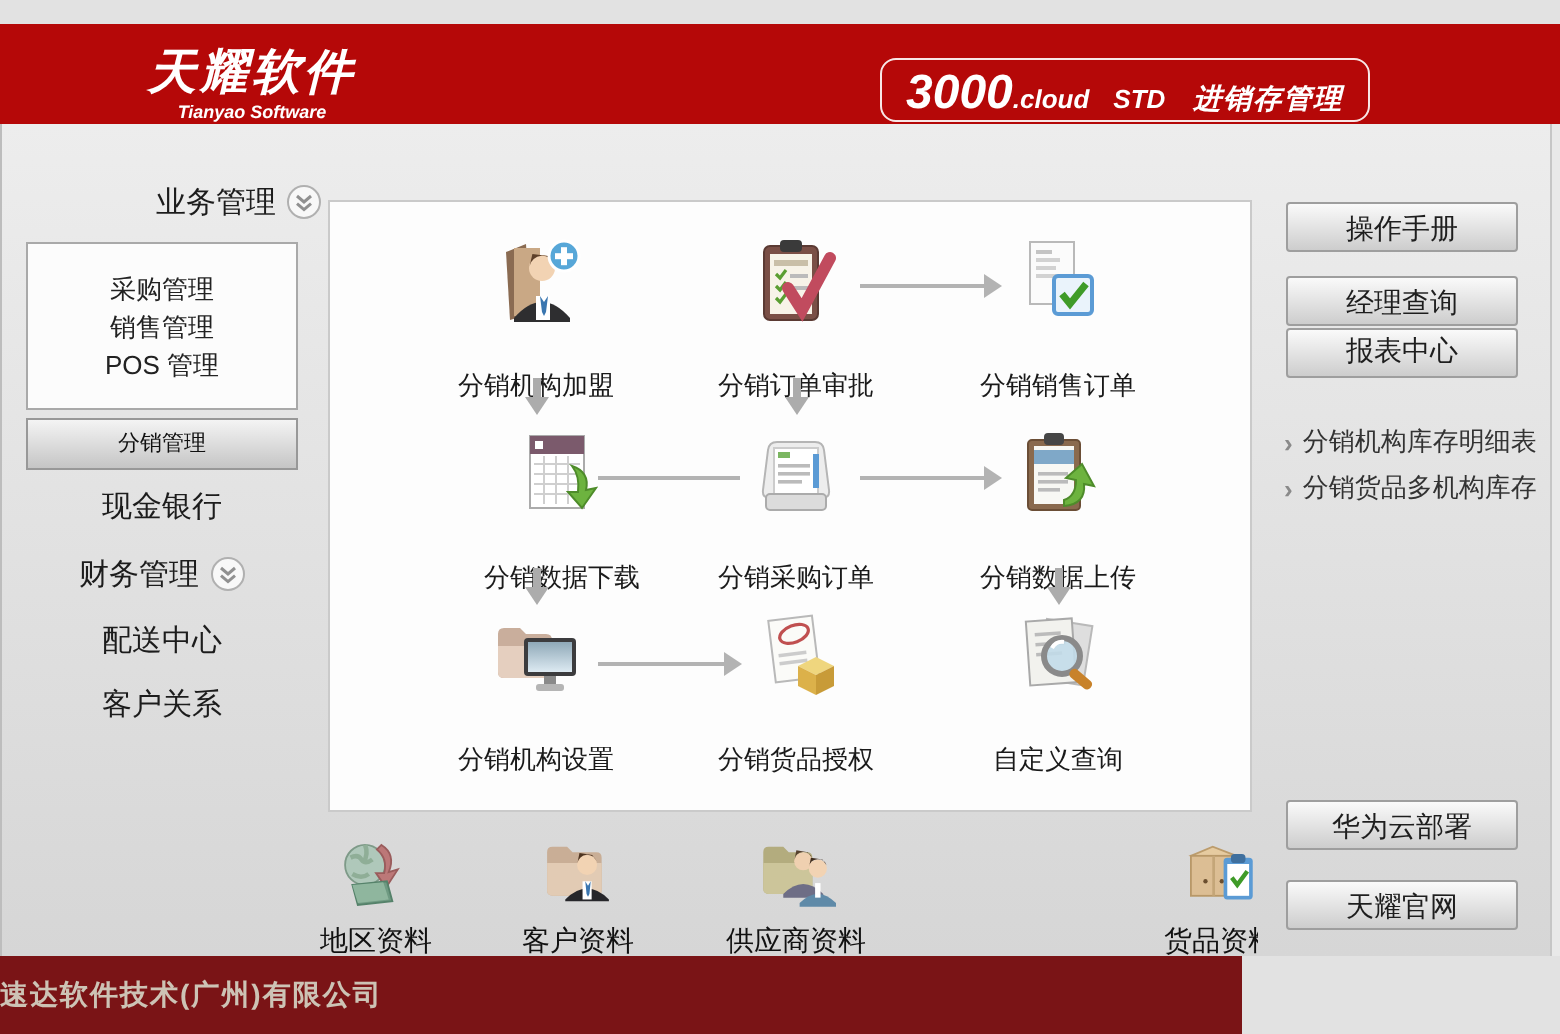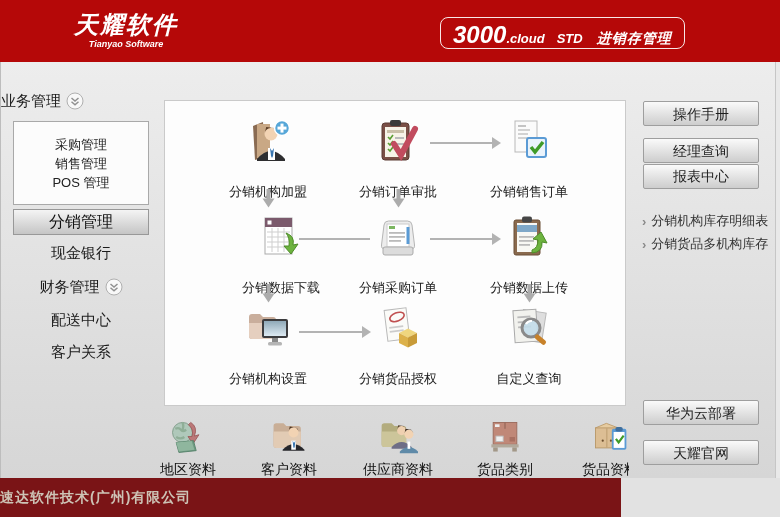--- a/index.html
+++ b/index.html
@@ -1,46 +1,46 @@
 <!DOCTYPE html>
 <html style="--header-red: #B50808; --footer-maroon: #7A1416; --arrow-gray: #B3B3B3; --accent-green: #5BA829; --check-red: #C14B5E; --panel-white: #FDFDFD;"><head>
 <meta charset="utf-8">
 <style>
   html,body{margin:0;padding:0;}
   body{width:780px;height:517px;font-family:"Liberation Sans","DejaVu Sans",sans-serif;background:#ddd;}
   .screen{position:relative;width:780px;height:517px;overflow:hidden;background:#E2E2E2;}
 
   
-  .header{position:absolute;left:0;top:0;width:780px;height:76px;background:var(--header-red,#B50808);}
+  .header{position:absolute;left:0;top:12px;width:780px;height:76px;background:var(--header-red,#B50808);}
   .logo{position:absolute;left:74px;top:12px;color:#fff;font-style:italic;}
   .logo-cn{font-size:24px;font-weight:bold;letter-spacing:2px;line-height:26px;}
   .logo-en{font-size:9px;font-weight:bold;text-align:center;margin-top:1px;}
   .badge{position:absolute;left:440px;top:17px;height:32px;min-width:208px;border:1px solid rgba(255,255,255,.9);
          border-radius:8px;color:#fff;display:flex;align-items:baseline;justify-content:center;
          padding:3px 12px 0 12px;font-style:italic;font-weight:bold;box-sizing:border-box;}
   .b-num{font-size:24px;}
   .b-cloud{font-size:13px;}
   .b-std{font-size:13px;margin-left:12px;}
   .b-mod{font-size:14px;margin-left:14px;letter-spacing:1px;}
 
   
   .bodyarea{position:absolute;left:0;top:62px;width:780px;height:416px;
             background:linear-gradient(#EDEDED,#D6D6D6);border-left:1px solid #BDBDBD;box-sizing:border-box;}
   .vline{position:absolute;left:774px;top:0;width:1px;height:416px;background:#C6C6C6;}
   .vline2{position:absolute;left:775px;top:0;width:5px;height:416px;background:#E9E9E9;}
 
   
   .side-head{position:absolute;left:0;top:28px;width:160px;height:22px;display:flex;align-items:center;
-             justify-content:flex-start;gap:5px;font-size:15px;color:#1c1c1c;cursor:pointer;}
+             justify-content:flex-end;gap:5px;font-size:15px;color:#1c1c1c;cursor:pointer;}
   .expander{width:18px;height:18px;display:inline-block;}
   .submenu{position:absolute;left:12px;top:59px;width:136px;height:84px;background:#FCFCFC;border:1px solid #A9A9A9;
            display:flex;flex-direction:column;justify-content:center;box-sizing:border-box;}
   .submenu-item{font-size:13px;color:#222;text-align:center;line-height:19px;cursor:pointer;font-family:inherit;}
   .side-sel{position:absolute;left:12px;top:147px;width:136px;height:26px;background:linear-gradient(#F4F4F4,#C5C5C5);
-            border:1px solid #989898;font-size:16px;color:#111;text-align:center;line-height:24px;cursor:pointer;box-sizing:border-box;}
+            border:1px solid #989898;font-size:11px;color:#111;text-align:center;line-height:24px;cursor:pointer;box-sizing:border-box;}
   .side-item{position:absolute;left:0;width:160px;height:20px;text-align:center;font-size:15px;color:#1c1c1c;cursor:pointer;
              display:flex;align-items:center;justify-content:center;gap:5px;}
 
   
   .panel{position:absolute;left:163px;top:38px;width:462px;height:306px;background:#FDFDFD;border:1px solid #CACACA;box-sizing:border-box;}
   .node{position:absolute;width:120px;text-align:center;cursor:pointer;}
   .node .icon{display:inline-block;width:52px;height:48px;}
   .nlabel{font-size:13px;color:#1a1a1a;margin-top:14px;white-space:nowrap;}
   .harrow{position:absolute;height:12px;}
   .harrow .line{position:absolute;top:5px;left:0;right:0;height:2px;background:#B3B3B3;}
@@ -363,35 +363,20 @@
             <path d="M15 33 q11 -11 22 0 v2 h-22z" fill="#6E6E86"></path>
             <circle cx="34" cy="19" r="5" fill="#F2D3B3"></circle>
               <path d="M29.2 18 a5 5 0 0 1 9.6 -.8 l-2.3-3.2 -6.3-1z" fill="#3E2C1E"></path>
             <path d="M24 38 q10 -10 20 0 v2 h-20z" fill="#5F8AA8"></path>
             <path d="M32.5 27 h3 v8 h-3z" fill="#fff"></path>
           </svg>
         </span>
         <div class="blabel">供应商资料</div>
       </div>
 
-      <div class="bitem" style="left:456px;">
-        <span class="icon">
-          <svg viewBox="0 0 44 44" width="40" height="40">
-            <rect x="9" y="6" width="26" height="24" fill="#C08878" stroke="#9A6A5C"></rect>
-            <line x1="22" y1="6" x2="22" y2="13" stroke="#9A6A5C" stroke-width="1.5"></line>
-            <rect x="11" y="8" width="5" height="3" fill="#EFEFEF"></rect>
-              <rect x="12" y="21" width="8" height="6" fill="#EFEFEF" stroke="#BBB"></rect>
-            <rect x="27" y="22" width="6" height="5" fill="#A87062"></rect>
-            <rect x="7" y="30" width="30" height="3.5" fill="#B2A99B"></rect>
-            <rect x="9" y="33.5" width="5" height="4.5" fill="#A39888"></rect>
-              <rect x="30" y="33.5" width="5" height="4.5" fill="#A39888"></rect>
-          </svg>
-        </span>
-        <div class="blabel">货品类别</div>
-      </div>
 
       <div class="bitem" style="left:561px;">
         <span class="icon">
           <svg viewBox="0 0 44 44" width="40" height="40">
             <path d="M6 12 l12 -5 13 5 -12 5z" fill="#E6CBA0" stroke="#BC9C6C"></path>
             <rect x="6" y="12" width="25" height="22" fill="#DCBE94" stroke="#B89868"></rect>
             <line x1="18.5" y1="12" x2="18.5" y2="34" stroke="#C4A678" stroke-width="1.5"></line>
             <circle cx="14" cy="26" r="1.2" fill="#6B4E2E"></circle>
               <circle cx="23" cy="26" r="1.2" fill="#6B4E2E"></circle>
             <rect x="24" y="13" width="16" height="23" rx="2" fill="#5B9BD5"></rect>

